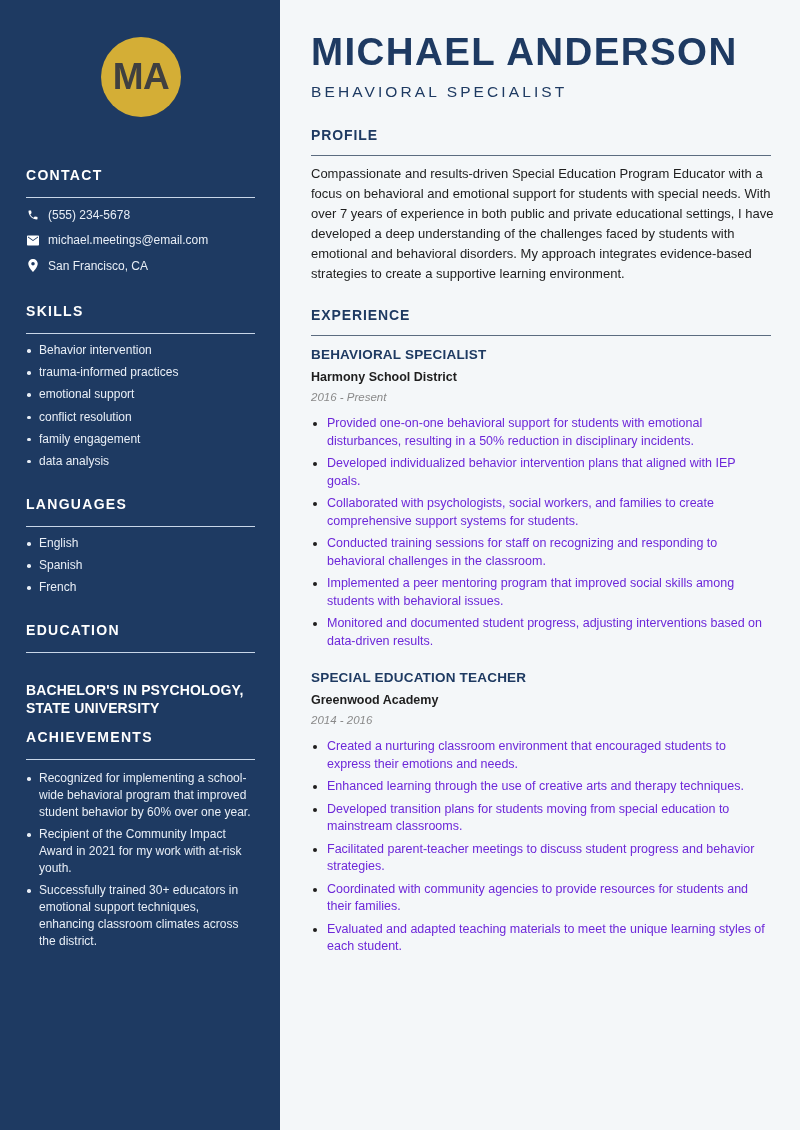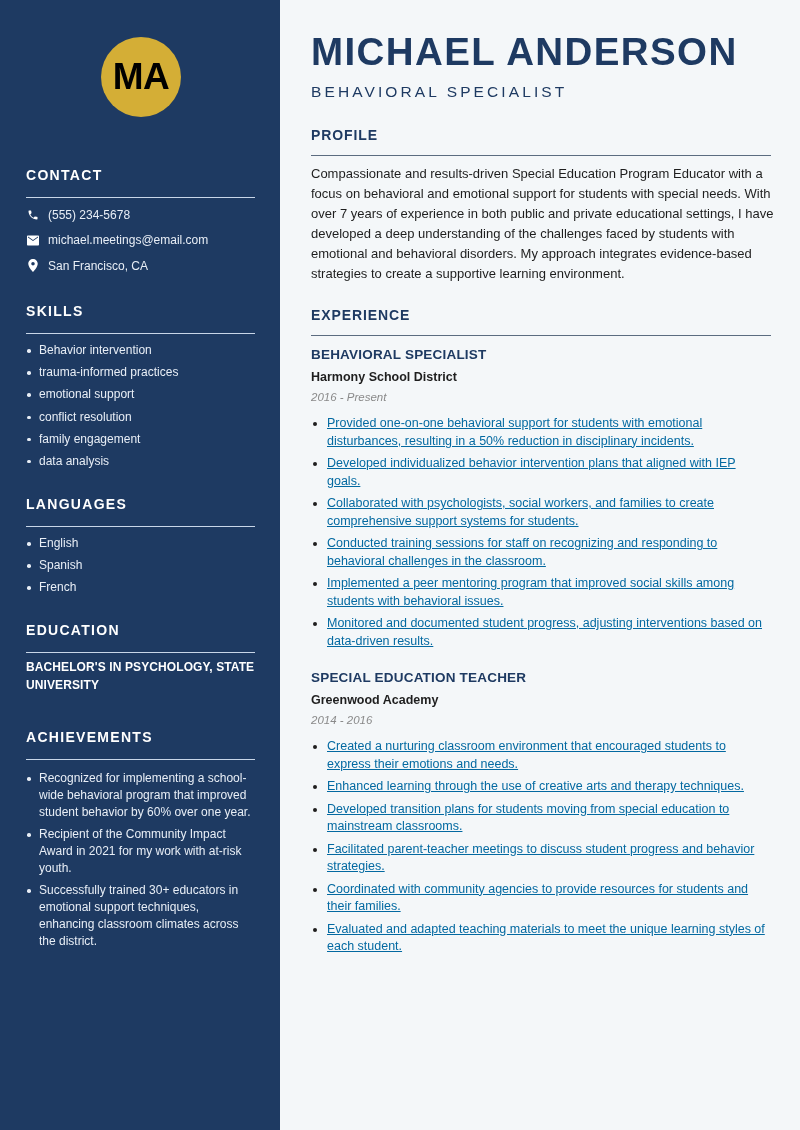--- a/index.html
+++ b/index.html
@@ -16,21 +16,21 @@
     background: #1e3a62;
     color: #ffffff;
     padding: 0 26px;
   }
   .avatar {
     position: absolute;
     left: 101px; top: 37px;
     width: 80px; height: 80px;
     border-radius: 50%;
     background: #d4ae36;
-    color: #000000;
+    color: #404040;
     font-weight: 700;
     font-size: 37px;
     display: flex; align-items: center; justify-content: center;
     letter-spacing: -0.5px;
   }
   .side-section { position: absolute; left: 26px; width: 229px; }
   .side-heading {
     font-size: 14px;
     font-weight: 700;
     letter-spacing: 1.3px;
@@ -54,22 +54,22 @@
     line-height: 17px;
     margin-bottom: 5.2px;
   }
   .bullets li::before {
     content: "";
     position: absolute; left: 1px; top: 7px;
     width: 3.5px; height: 3.5px; border-radius: 50%;
     background: #e8eef6;
   }
   .edu-text {
-    margin-top: 6px;
-    font-size: 12px; font-weight: 700; color: #ffffff;
+    margin-top: 29px;
+    font-size: 14px; font-weight: 700; color: #ffffff;
     line-height: 17.5px; letter-spacing: 0.1px;
   }
 
   .main { position: absolute; left: 311px; top: 0; width: 460px; color: #1e1e1e; }
   .name {
     position: absolute; top: 30px; left: 0;
     font-size: 38.5px; font-weight: 700;
     color: #1e3a62; letter-spacing: 1.4px;
     white-space: nowrap;
   }
@@ -89,23 +89,22 @@
     position: absolute; left: 0; top: 164px; width: 465px;
     font-size: 13px; line-height: 20px; color: #1e1e1e;
   }
   .job { position: absolute; left: 0; width: 460px; }
   .job-title { font-size: 13.5px; font-weight: 700; color: #1e3a62; letter-spacing: 0.2px; height: 23px; line-height: 18px; }
   .job-company { font-size: 12.5px; font-weight: 700; color: #1e1e1e; height: 20px; line-height: 16px; }
   .job-dates { font-size: 11.5px; font-style: italic; color: #8a8a8a; height: 22px; line-height: 16px; }
   .job-bullets { list-style: none; margin-top: 4px; }
   .job-bullets li {
     position: relative; padding-left: 16px;
-    font-size: 12.5px; line-height: 17.5px; color: #0369a1;
+    font-size: 12.5px; line-height: 17.5px; color: #6d28d9;
     margin-bottom: 5px;
-    text-decoration: underline;
   }
   .job-bullets li::before {
     content: ""; position: absolute; left: 2px; top: 7px;
     width: 4px; height: 4px; border-radius: 50%; background: #1e1e1e;
   }
 </style>
 </head>
 <body>
 
 <aside class="sidebar">

